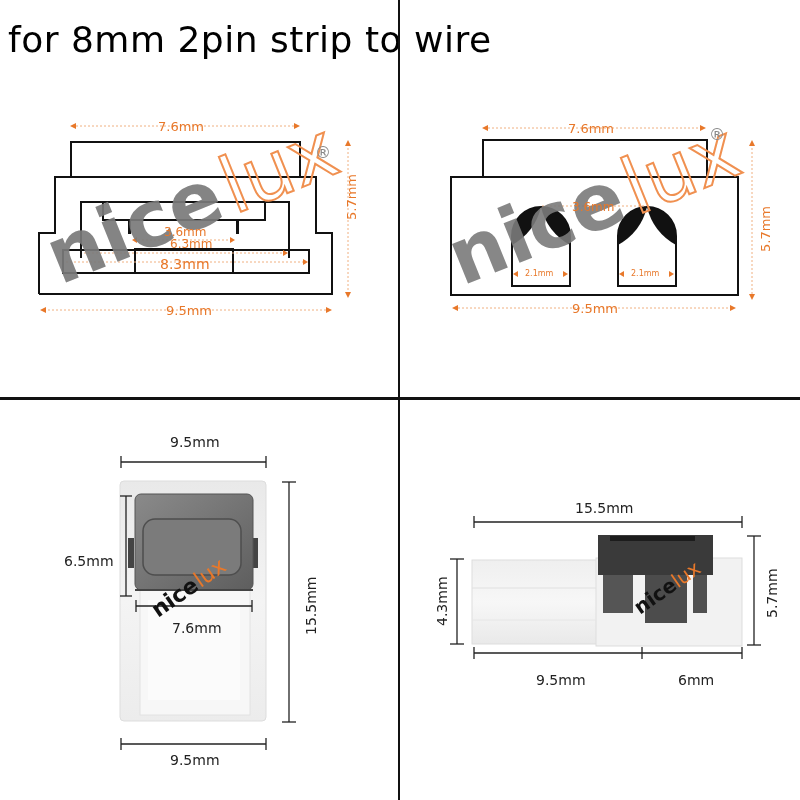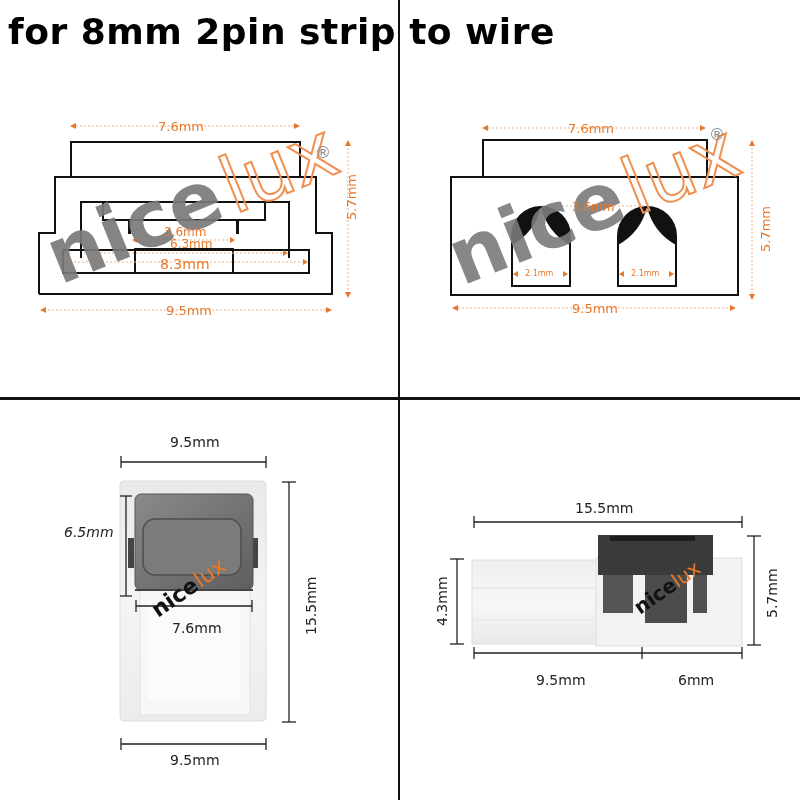--- a/index.html
+++ b/index.html
@@ -1,17 +1,17 @@
 <!DOCTYPE html>
 <html><head>
 <meta charset="utf-8">
 <style>
   html,body{margin:0;padding:0;background:#fff;}
   body{width:800px;height:800px;position:relative;overflow:hidden;font-family:"DejaVu Sans",sans-serif;}
-  .title{position:absolute;left:8px;top:8px;font-size:36px;font-weight:bold;color:#000;letter-spacing:0.5px;font-family:"DejaVu Sans",sans-serif;white-space:nowrap;line-height:48px;}
+  .title{position:absolute;left:8px;top:16px;font-size:36px;font-weight:normal;color:#000;letter-spacing:0.5px;font-family:"DejaVu Sans",sans-serif;white-space:nowrap;line-height:48px;}
   .vdiv{position:absolute;left:398px;top:0;width:2px;height:800px;background:#111;}
   .hdiv{position:absolute;left:0;top:397px;width:800px;height:3px;background:#111;}
   .panel{position:absolute;}
   svg{display:block;}
   .lbl{position:absolute;white-space:nowrap;}
   .dark{color:#222;font-size:14px;}
   .orange{color:#e8782a;}
 </style>
 </head>
 <body>
@@ -160,21 +160,21 @@
       <line x1="136" y1="200" x2="136" y2="212"></line>
       <line x1="252" y1="200" x2="252" y2="212"></line>
     </g>
 
     <g transform="translate(158,218) rotate(-35)">
       <text x="0" y="0" font-family="DejaVu Sans, sans-serif" font-size="22" font-weight="bold" fill="#111">nice</text>
       <text x="52" y="0" font-family="DejaVu Sans, sans-serif" font-size="22" fill="#e8782a">lux</text>
     </g>
   </svg>
   <div class="lbl dark" style="left:170px;top:34px;">9.5mm</div>
-  <div class="lbl dark" style="left:64px;top:124px;font-style:italic;">6.5mm</div>
+  <div class="lbl dark" style="left:64px;top:153px;">6.5mm</div>
   <div class="lbl dark" style="left:172px;top:220px;">7.6mm</div>
   <div class="lbl dark" style="left:303px;top:235px;transform:rotate(-90deg);transform-origin:left top;">15.5mm</div>
   <div class="lbl dark" style="left:170px;top:352px;">9.5mm</div>
 </div>
 
 <div class="panel" style="left:400px;top:400px;width:400px;height:400px;">
   <svg width="400" height="400">
     <defs>
       <linearGradient id="clear2" x1="0" y1="0" x2="0" y2="1">
         <stop offset="0" stop-color="#efefef"></stop>

